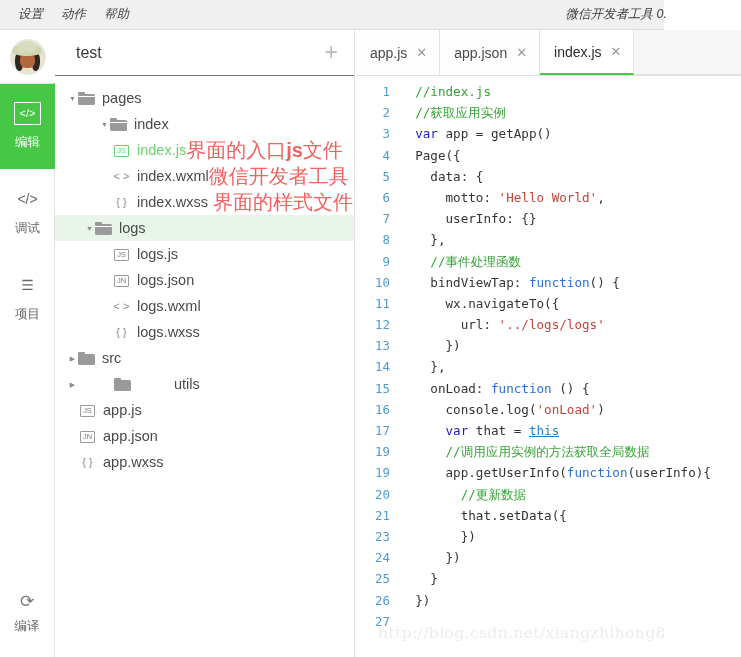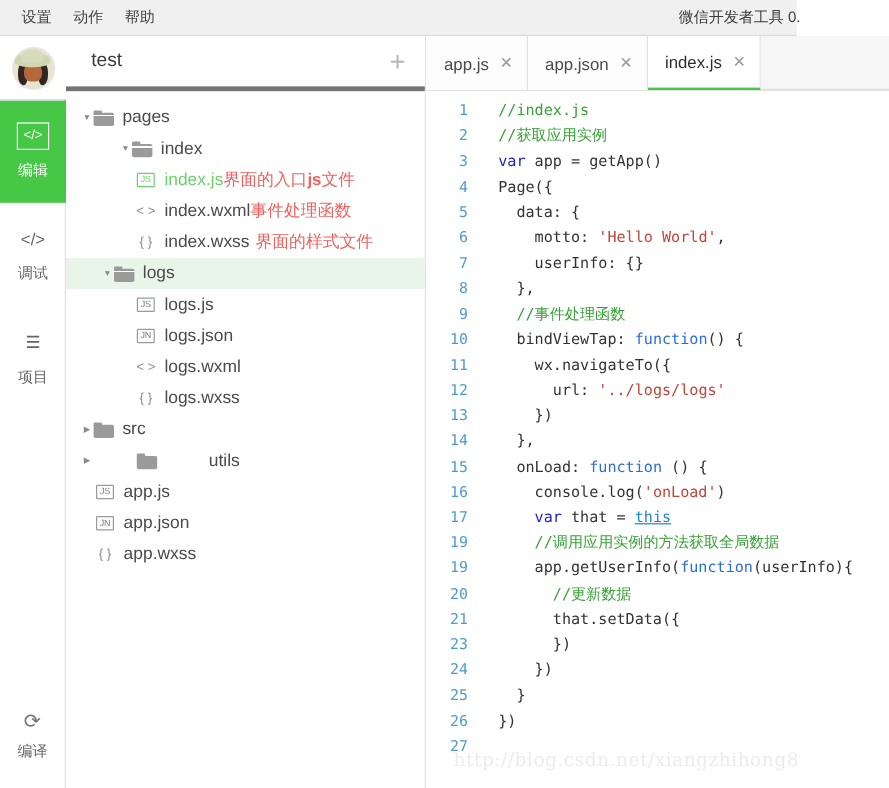--- a/index.html
+++ b/index.html
@@ -19,20 +19,21 @@
   }
 
   
   .menubar {
     position: absolute;
     left: 0; top: 0;
     width: 664px; height: 30px;
     background: #f0f0f0;
     border-bottom: 1px solid #dcdcdc;
     box-sizing: border-box;
+    font-style: italic;
   }
   .menu-items {
     position: absolute;
     left: 18px; top: 0;
     height: 29px;
     display: flex;
     align-items: center;
     gap: 18px;
   }
   .menu-item {
@@ -167,21 +168,21 @@
   .explorer {
     position: absolute;
     left: 55px; top: 30px;
     width: 300px; height: 627px;
     background: #ffffff;
     border-right: 1px solid #e2e2e2;
     box-sizing: border-box;
   }
   .explorer-head {
     height: 46px;
-    border-bottom: 4px solid #737373;
+    border-bottom: 1px solid #737373;
     display: flex;
     align-items: center;
     justify-content: space-between;
     padding: 0 16px 0 21px;
     box-sizing: border-box;
     background: #fff;
   }
   .explorer-title {
     font-size: 16px;
     color: #3c3c3c;
@@ -254,21 +255,21 @@
     box-sizing: border-box;
     text-align: center;
     border-radius: 1px;
     letter-spacing: -0.2px;
   }
   .badge.js-green { border-color: #6cd06c; color: #6cd06c; }
   .node-label { }
   .node-label.green { color: #6cd06c; }
   .annot {
     color: #f0615f;
-    font-size: 14px;
+    font-size: 20px;
   }
   .annot.sp { margin-left: 5px; }
 
   
   .editor {
     position: absolute;
     left: 356px; top: 30px;
     width: 385px; height: 627px;
     background: #ffffff;
   }
@@ -412,21 +413,21 @@
         <div class="node" style="padding-left: 46px;">
           <span class="arrow none"></span>
           <span class="file-ico"><span class="badge js-green">JS</span></span>
           <span class="node-label green">index.js</span>
           <span class="annot">界面的入口<b>js</b>文件</span>
         </div>
         <div class="node" style="padding-left: 46px;">
           <span class="arrow none"></span>
           <span class="file-ico">&lt; &gt;</span>
           <span class="node-label">index.wxml</span>
-          <span class="annot">事件处理函数</span>
+          <span class="annot">微信开发者工具</span>
         </div>
         <div class="node" style="padding-left: 46px;">
           <span class="arrow none"></span>
           <span class="file-ico">{ }</span>
           <span class="node-label">index.wxss</span>
           <span class="annot sp">界面的样式文件</span>
         </div>
         <div class="node sel" style="padding-left: 29px;">
           <span class="arrow">▼</span>
           <span class="folder-ico open">

